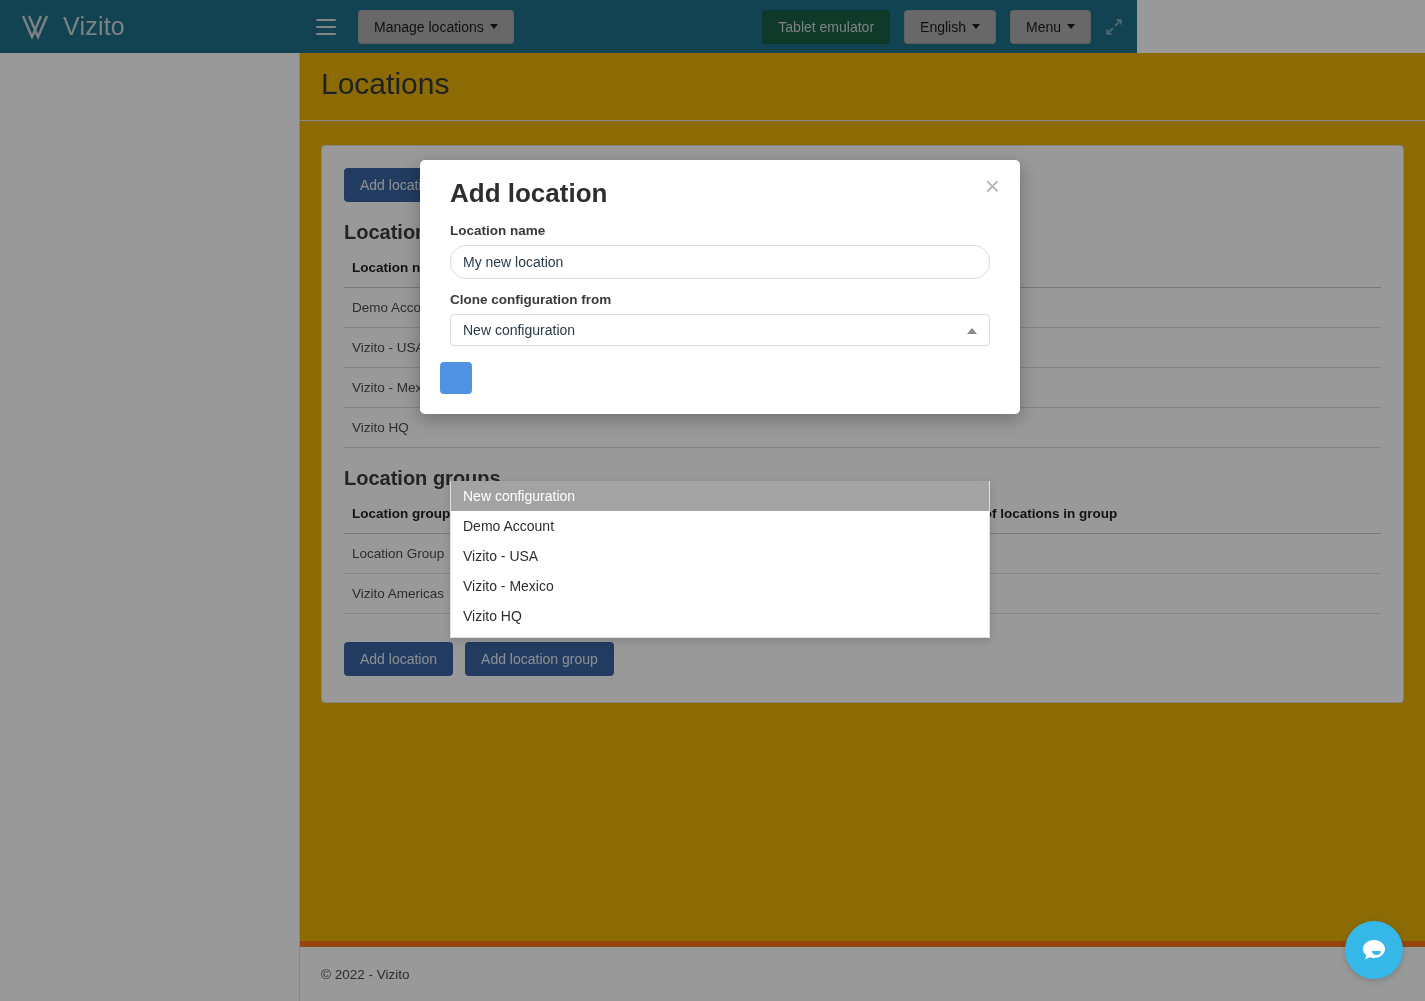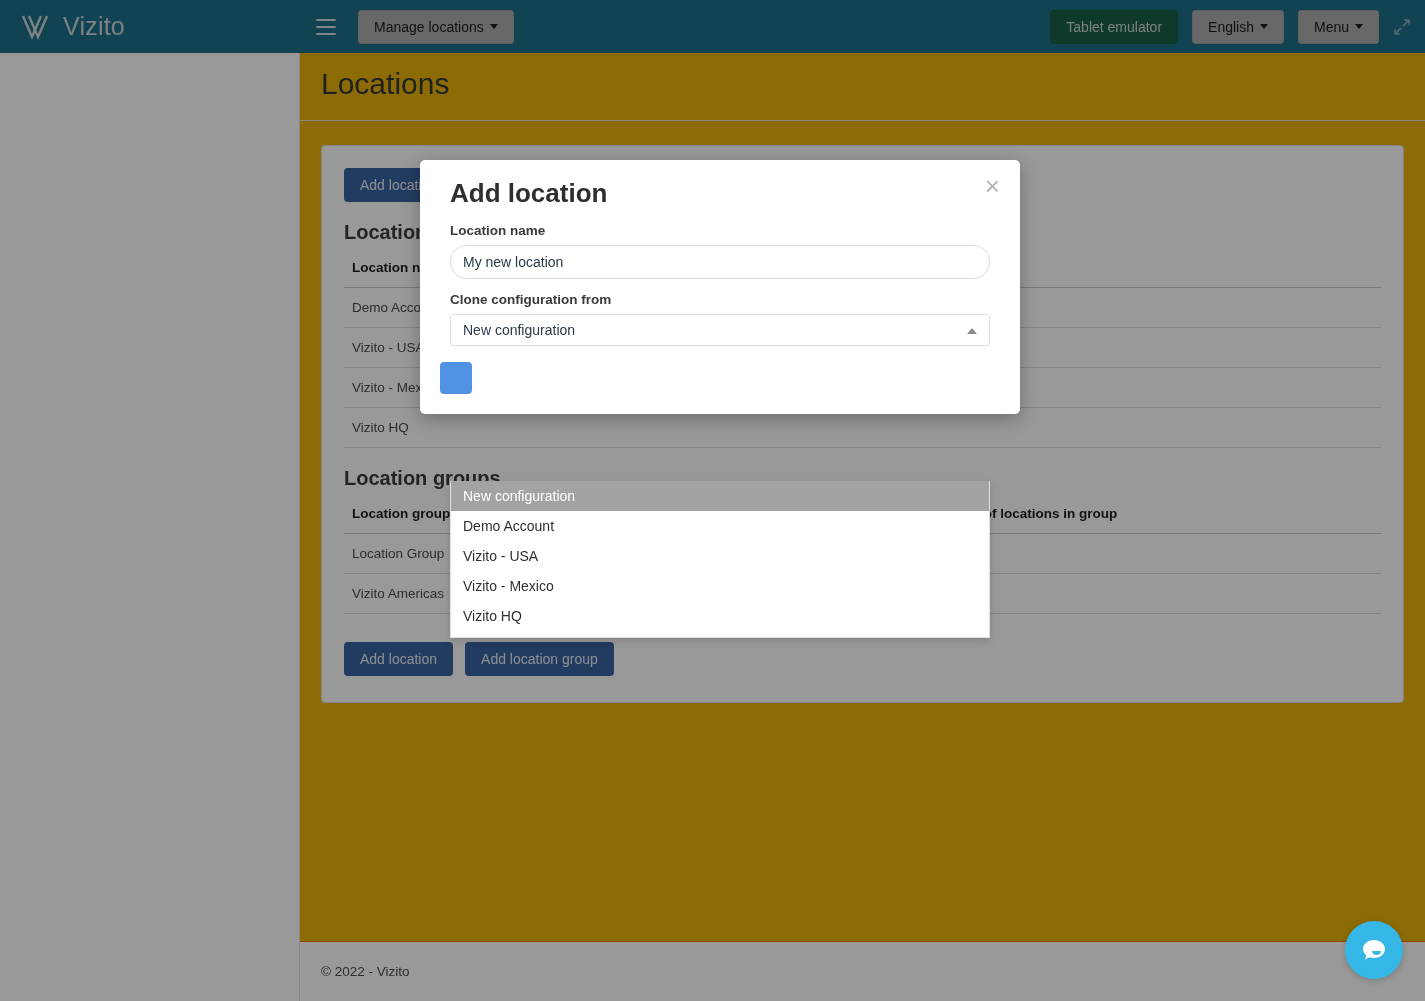--- a/index.html
+++ b/index.html
@@ -8,21 +8,21 @@
     margin: 0; padding: 0;
     width: 1425px; height: 1001px;
     overflow: hidden;
     font-family: "Liberation Sans", sans-serif;
     background: #ffffff;
   }
 
   
   .navbar {
     position: absolute; top: 0; left: 0;
-    width: 1425px; height: 53px;
+    width: 1137px; height: 53px;
     background: #1f7189;
     display: flex; align-items: center;
     z-index: 40;
   }
   .brand {
     display: flex; align-items: center;
     margin-left: 21px; width: 270px;
   }
   .brand-logo { width: 34px; height: 28px; margin-right: 8px; flex: none; }
   .brand-text {
@@ -112,21 +112,21 @@
     border-bottom: 1px solid #dedede;
   }
   table.tbl tr:last-child td { border-bottom: 1px solid #dedede; }
   .col-2 { width: 460px; }
 
   .btn-row { margin-top: 28px; display: flex; gap: 12px; }
 
   .footer {
     position: absolute; left: 300px; bottom: 0;
     width: 1125px; height: 60px;
-    border-top: 1px solid #f97316;
+    border-top: 6px solid #f97316;
     display: flex; align-items: center;
     padding-left: 21px;
     font-size: 13.5px; color: #4c4c4c;
     background: #fff;
   }
 
   
   .chat-widget {
     position: absolute; right: 22px; bottom: 22px;
     width: 58px; height: 58px; border-radius: 50%;

